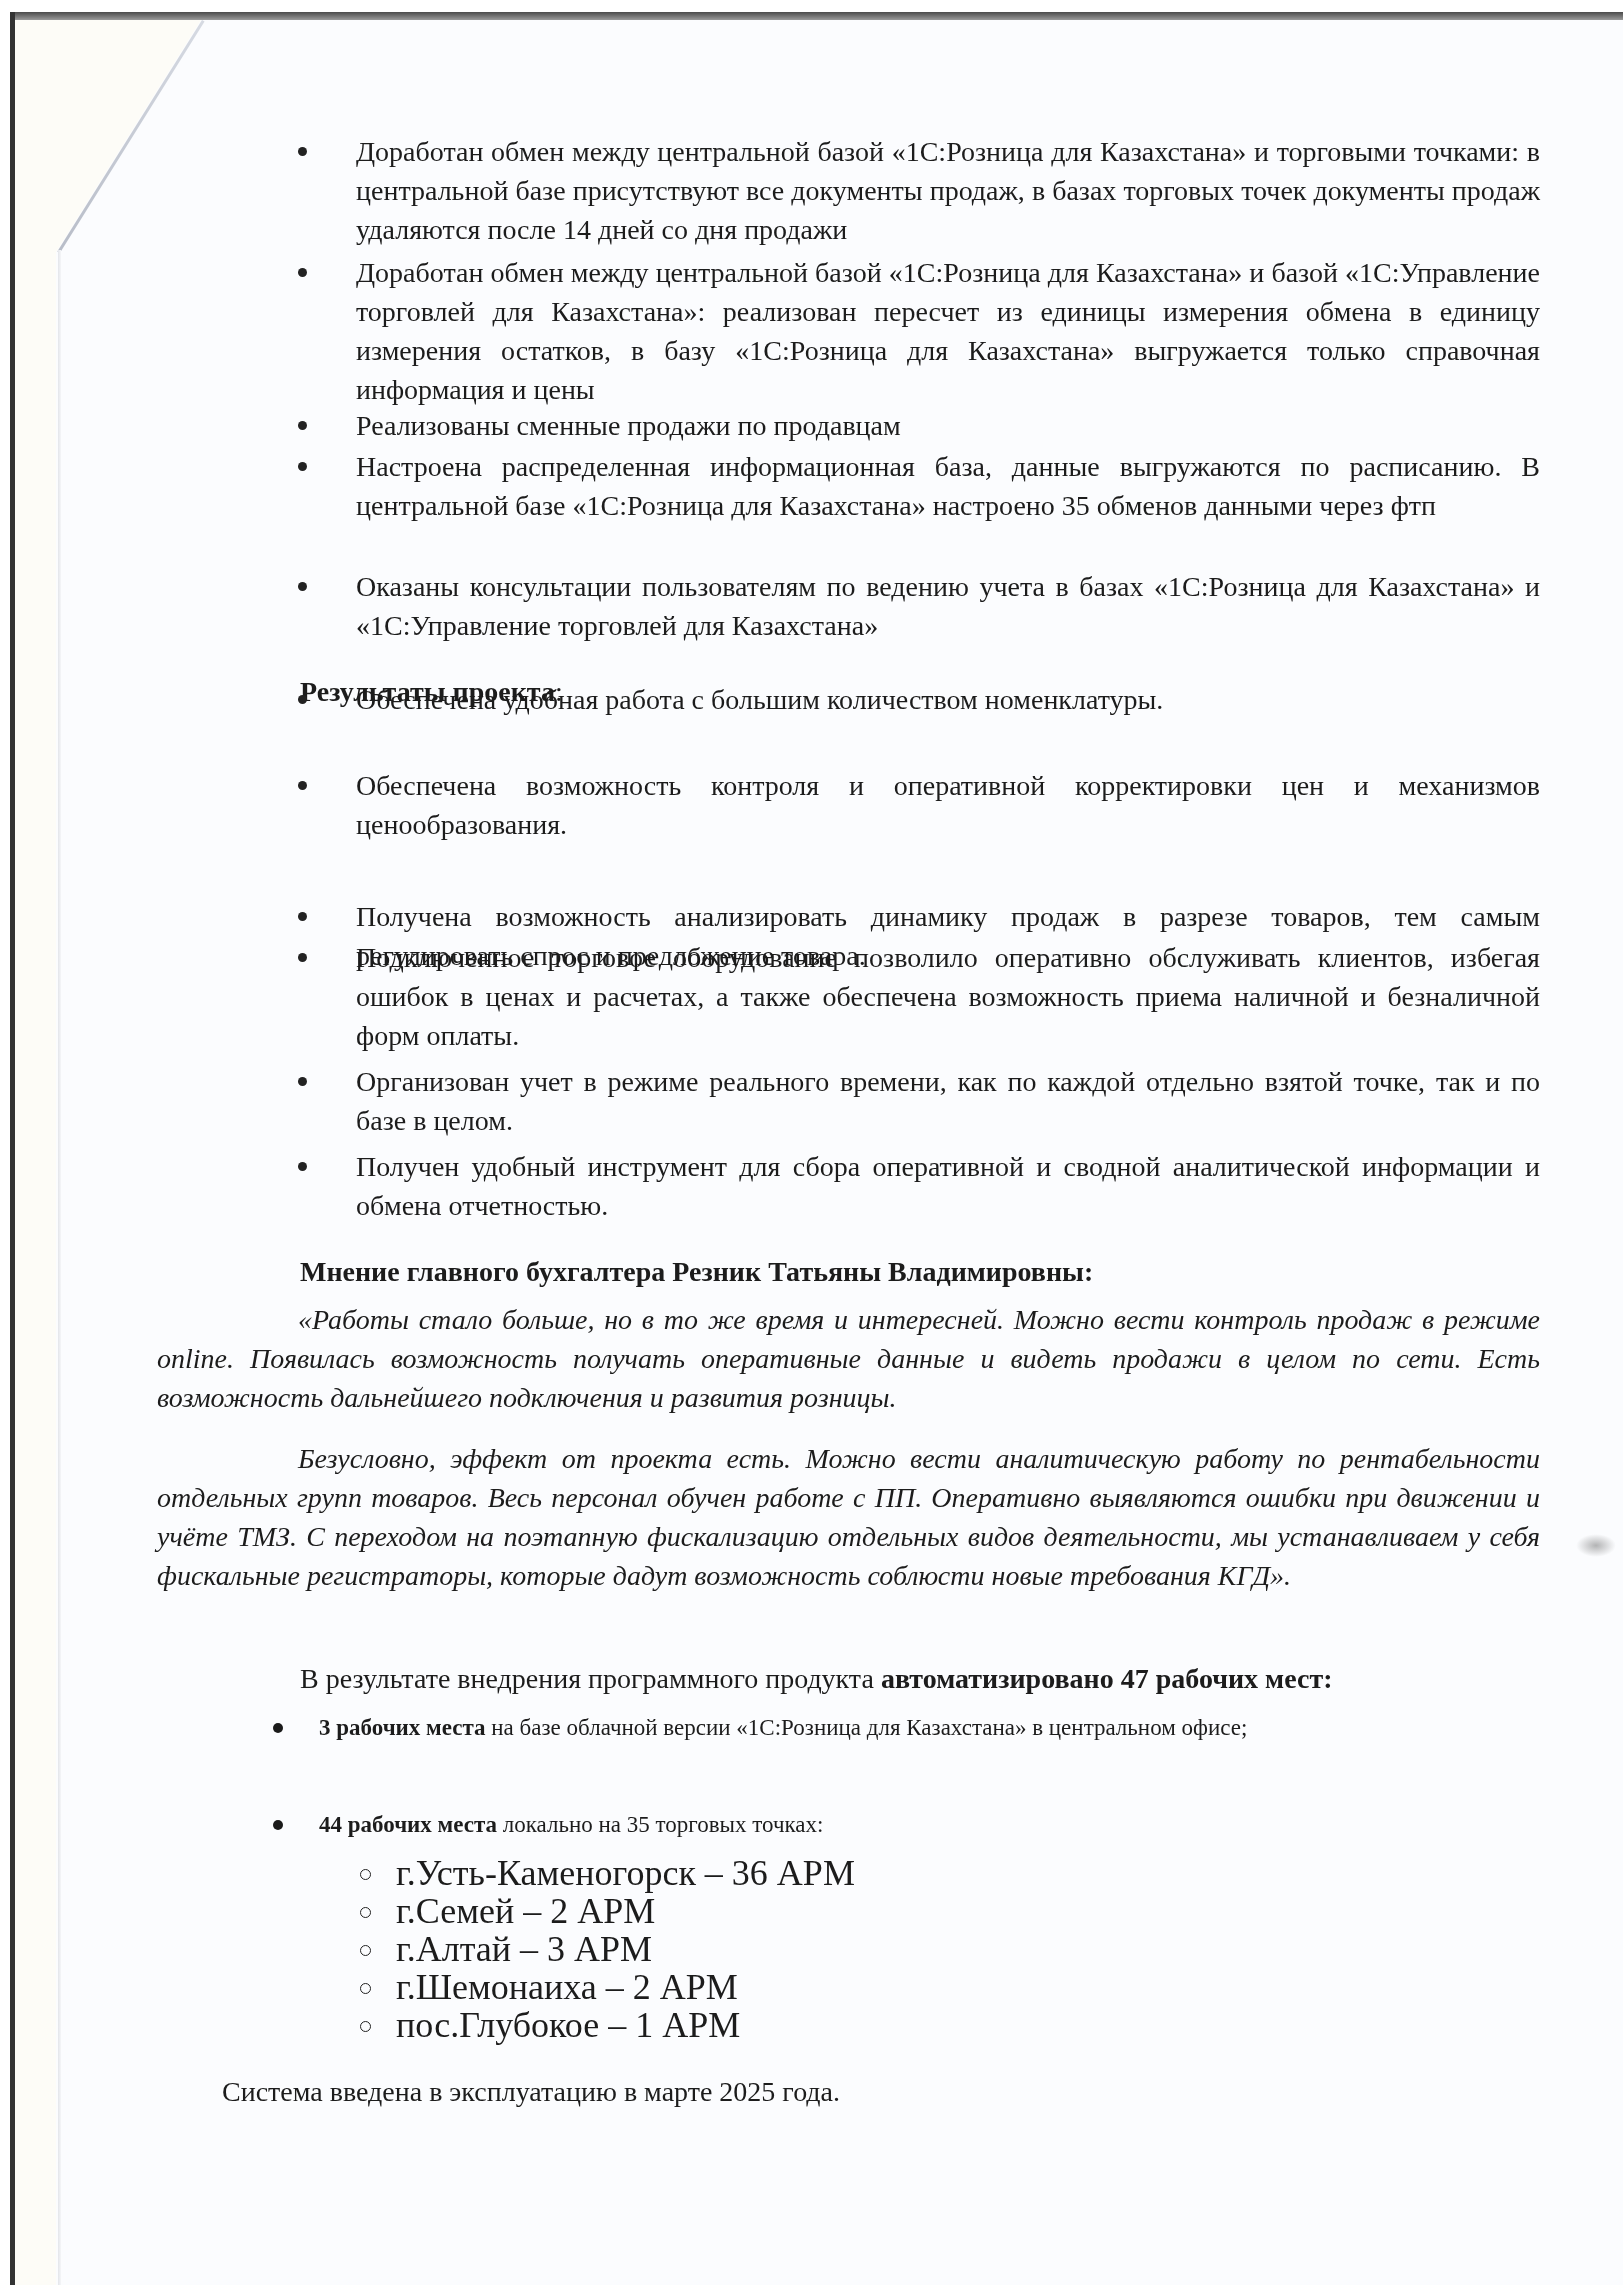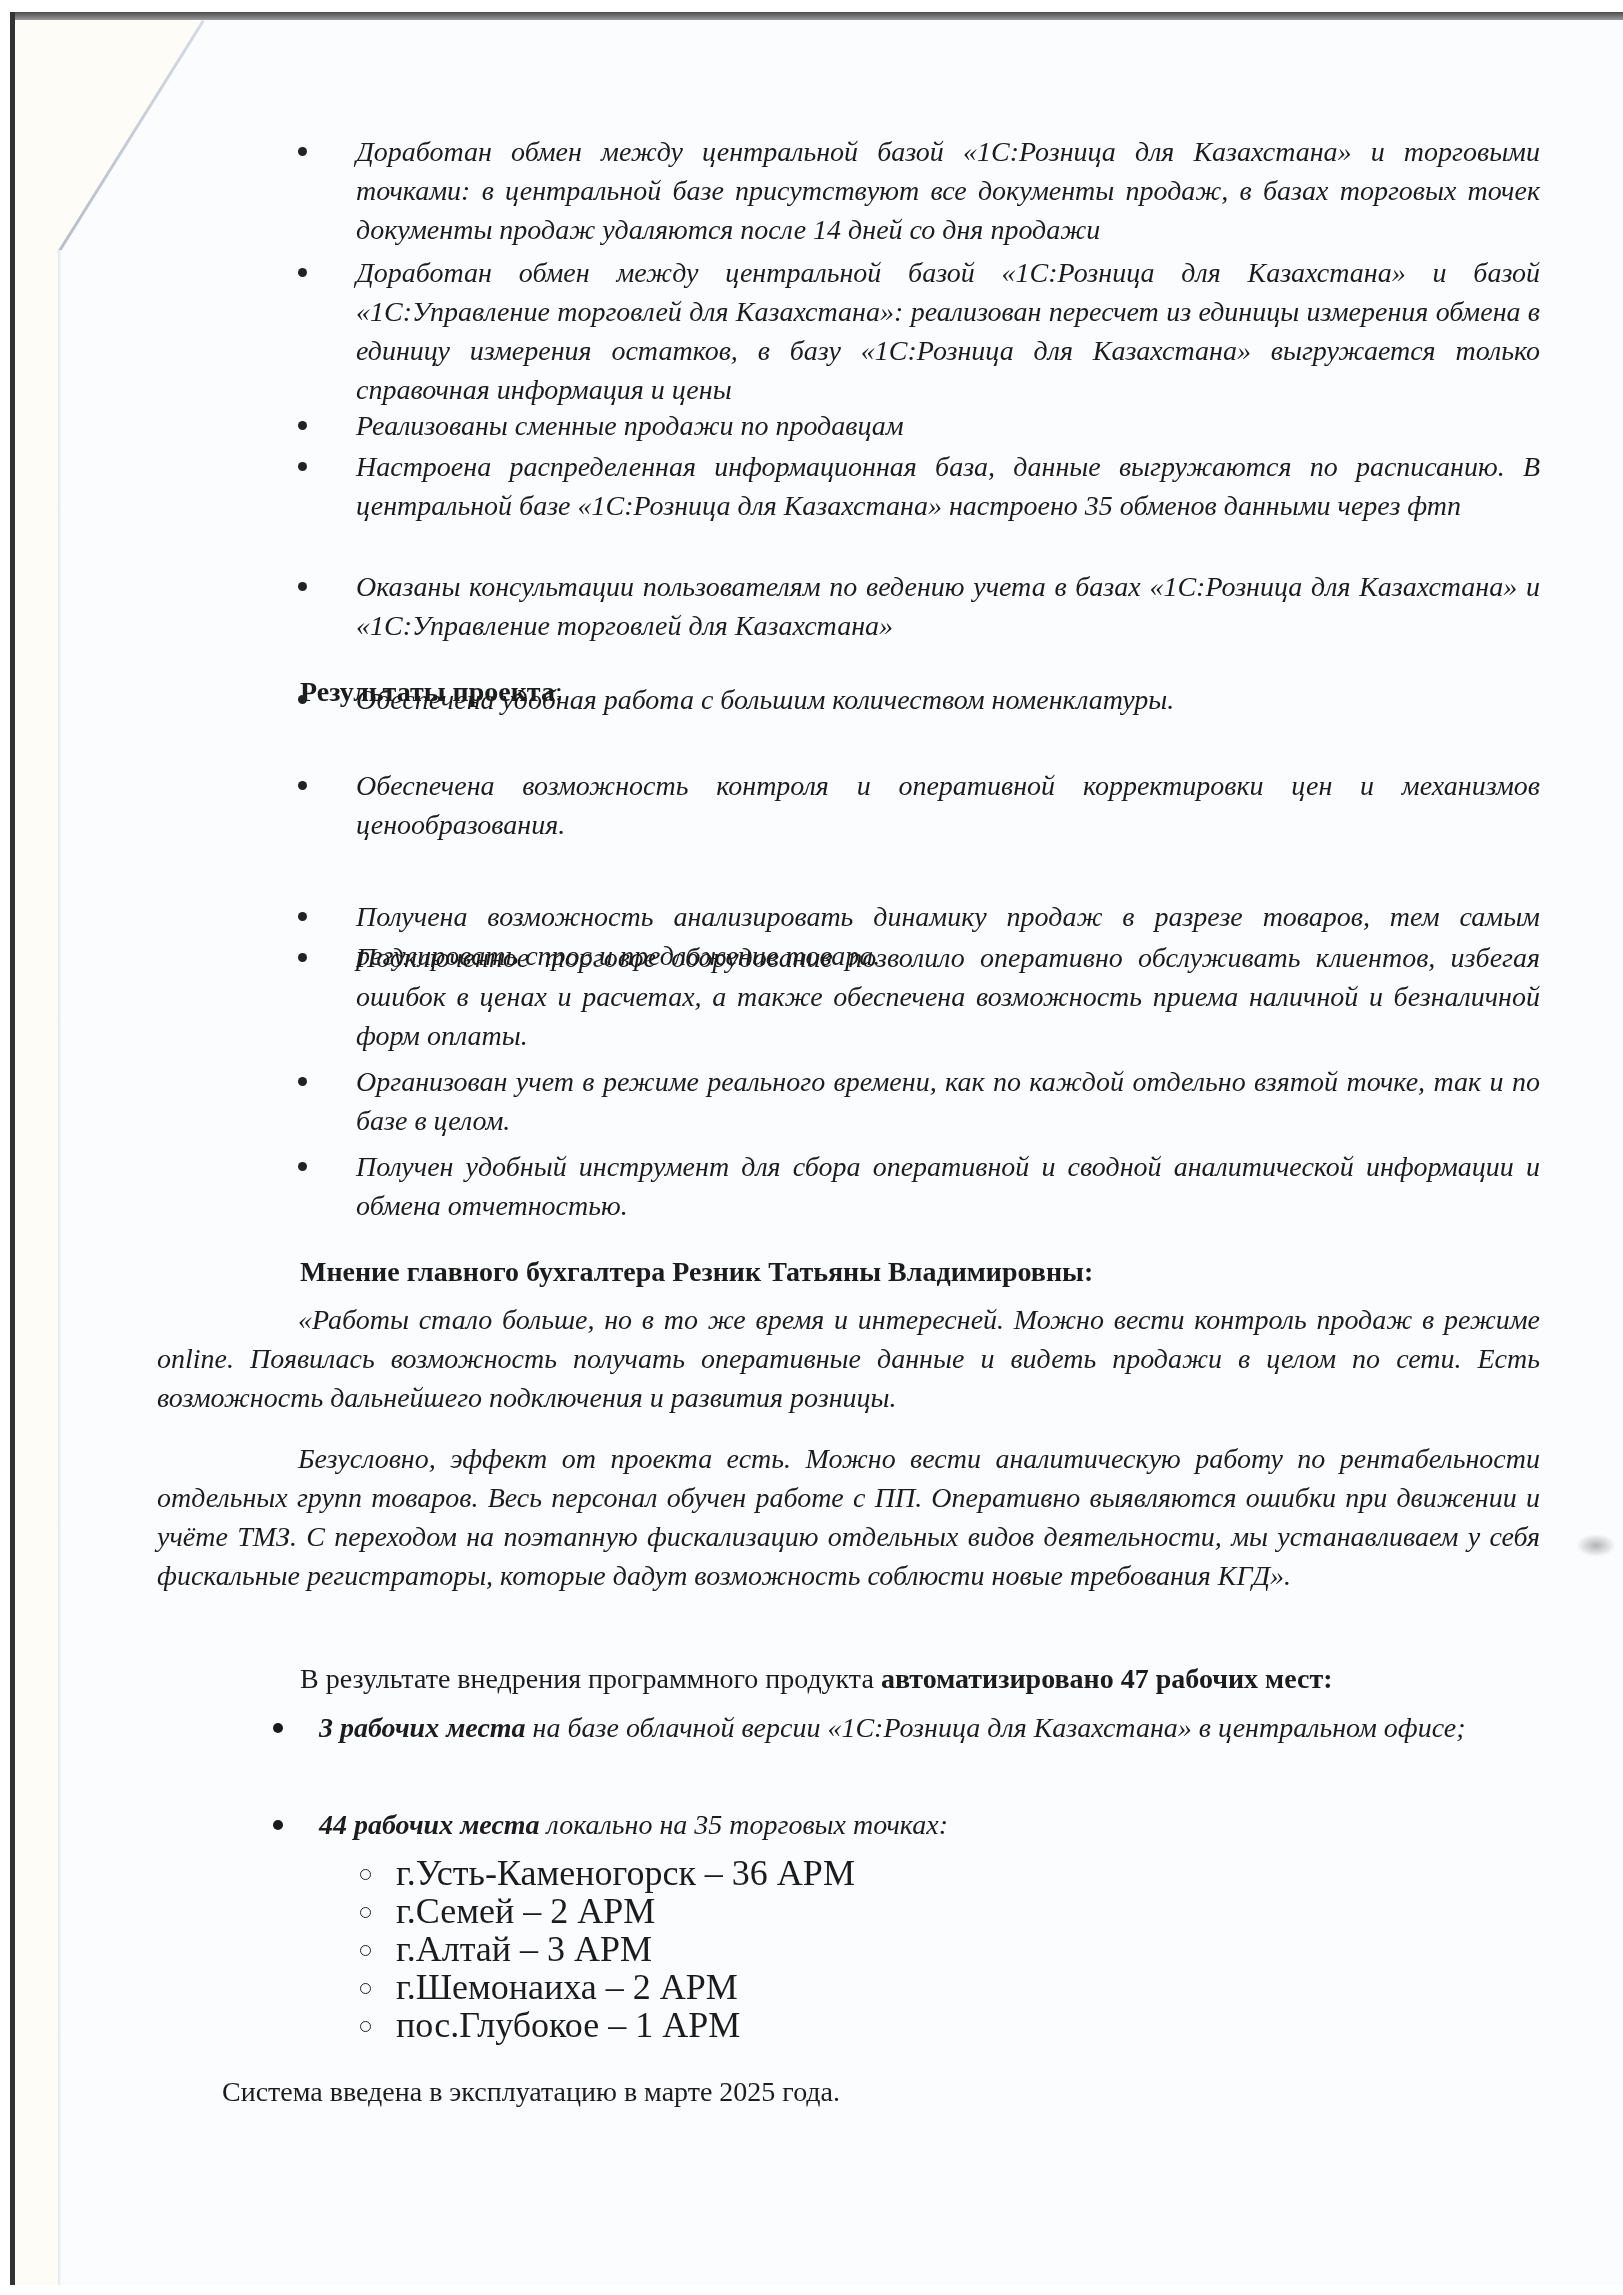--- a/index.html
+++ b/index.html
@@ -31,27 +31,27 @@
     background: linear-gradient(90deg, #e3e5ea, #f5f6f8);
   }
   .smudge {
     position: absolute; right: 6.6px; top: 1534px; width: 40px; height: 23px;
     background: radial-gradient(ellipse at center, rgba(90,90,90,0.45), rgba(90,90,90,0) 70%);
   }
 
   .content { position: absolute; left: 0; top: 0; width: 1623px; }
   .bl { position: absolute; left: 298px; width: 1242px; }
   .bl .dot { position: absolute; left: 0; top: 15px; width: 9px; height: 9px; border-radius: 50%; background: #222; }
-  .bl .txt { margin-left: 58px; font-size: 28px; line-height: 39px; text-align: justify; text-align-last: left; font-style: italic; }
+  .bl .txt { margin-left: 58px; font-size: 28px; line-height: 39px; text-align: justify; text-align-last: left; }
   .heading { position: absolute; font-size: 28px; font-weight: bold; line-height: 39px; }
   .para-it { position: absolute; left: 157px; width: 1383px; font-size: 28px; line-height: 39px; font-style: italic; text-align: justify; text-align-last: left; text-indent: 141px; }
   .plain { position: absolute; font-size: 28px; line-height: 39px; }
   .bl2 { position: absolute; left: 273px; width: 1267px; }
   .bl2 .dot { position: absolute; left: 0; top: 15px; width: 10px; height: 10px; border-radius: 50%; background: #1a1a1a; }
-  .bl2 .txt { margin-left: 46px; font-size: 28px; line-height: 39px; font-style: italic; }
+  .bl2 .txt { margin-left: 46px; font-size: 23px; line-height: 39px; }
   .sub { position: absolute; left: 360px; font-size: 36px; line-height: 37px; }
   .sub .circ { display: inline-block; width: 9px; height: 9px; border: 1.7px solid #222; border-radius: 50%; margin-right: 25px; vertical-align: 5px; }
   b { font-weight: bold; }
 </style>
 </head>
 <body>
 
 <div class="paper"></div>
 <div class="fold-flap"></div>
 <div class="fold-line-diag"></div>

